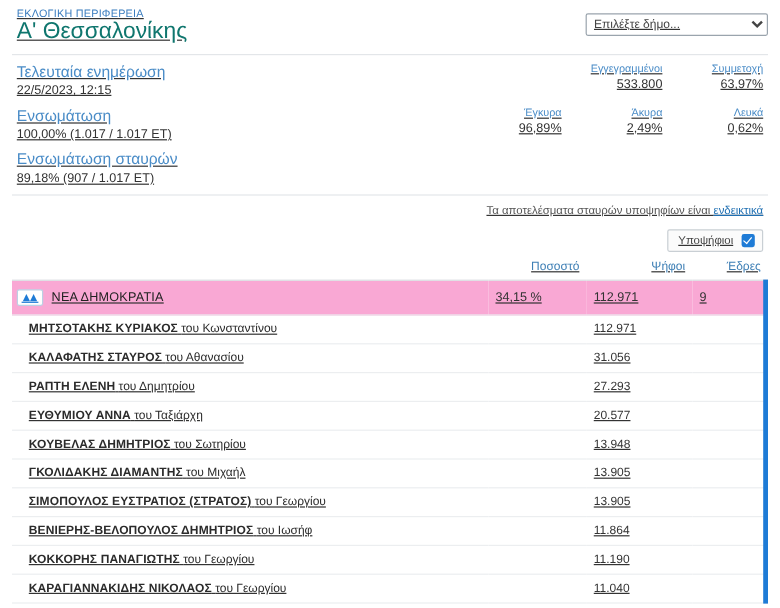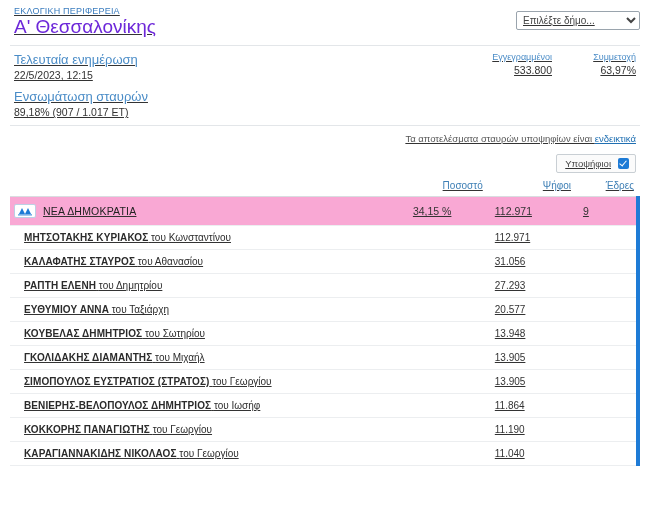--- a/index.html
+++ b/index.html
@@ -23,27 +23,27 @@
   }
   .header-left { padding-left: 4px; }
   .eyebrow {
     font-size: 9px;
     color: #3b7dbf;
     letter-spacing: .2px;
     margin-bottom: 1px;
   }
   .region-title {
     font-size: 19px;
-    color: #6d28d9;
+    color: #0f766e;
     font-weight: normal;
     line-height: 1.05;
     margin: 0;
   }
   .municipality-select {
-    width: 124px;
+    width: 152px;
     height: 19px;
     font-size: 10px;
     font-family: "Liberation Sans", sans-serif;
     color: #444;
     border: 1px solid #9aa4ad;
     background: #fff;
     border-radius: 2px;
     padding: 1px 2px;
     margin-top: 5px;
   }
@@ -209,20 +209,40 @@
           <div class="stat-label">Εγγεγραμμένοι</div>
           <div class="stat-value">533.800</div>
         </div>
         <div class="stat">
           <div class="stat-label">Συμμετοχή</div>
           <div class="stat-value">63,97%</div>
         </div>
       </div>
     </div>
 
+    <div class="info-row">
+      <div class="info-left">
+        <div class="info-label">Ενσωμάτωση</div>
+        <div class="info-value">100,00% (1.017 / 1.017 ΕΤ)</div>
+      </div>
+      <div class="info-right">
+        <div class="stat">
+          <div class="stat-label">Έγκυρα</div>
+          <div class="stat-value">96,89%</div>
+        </div>
+        <div class="stat">
+          <div class="stat-label">Άκυρα</div>
+          <div class="stat-value">2,49%</div>
+        </div>
+        <div class="stat">
+          <div class="stat-label">Λευκά</div>
+          <div class="stat-value">0,62%</div>
+        </div>
+      </div>
+    </div>
 
     <div class="info-row">
       <div class="info-left">
         <div class="info-label">Ενσωμάτωση σταυρών</div>
         <div class="info-value">89,18% (907 / 1.017 ΕΤ)</div>
       </div>
     </div>
   </div>
 
   <div class="note">

